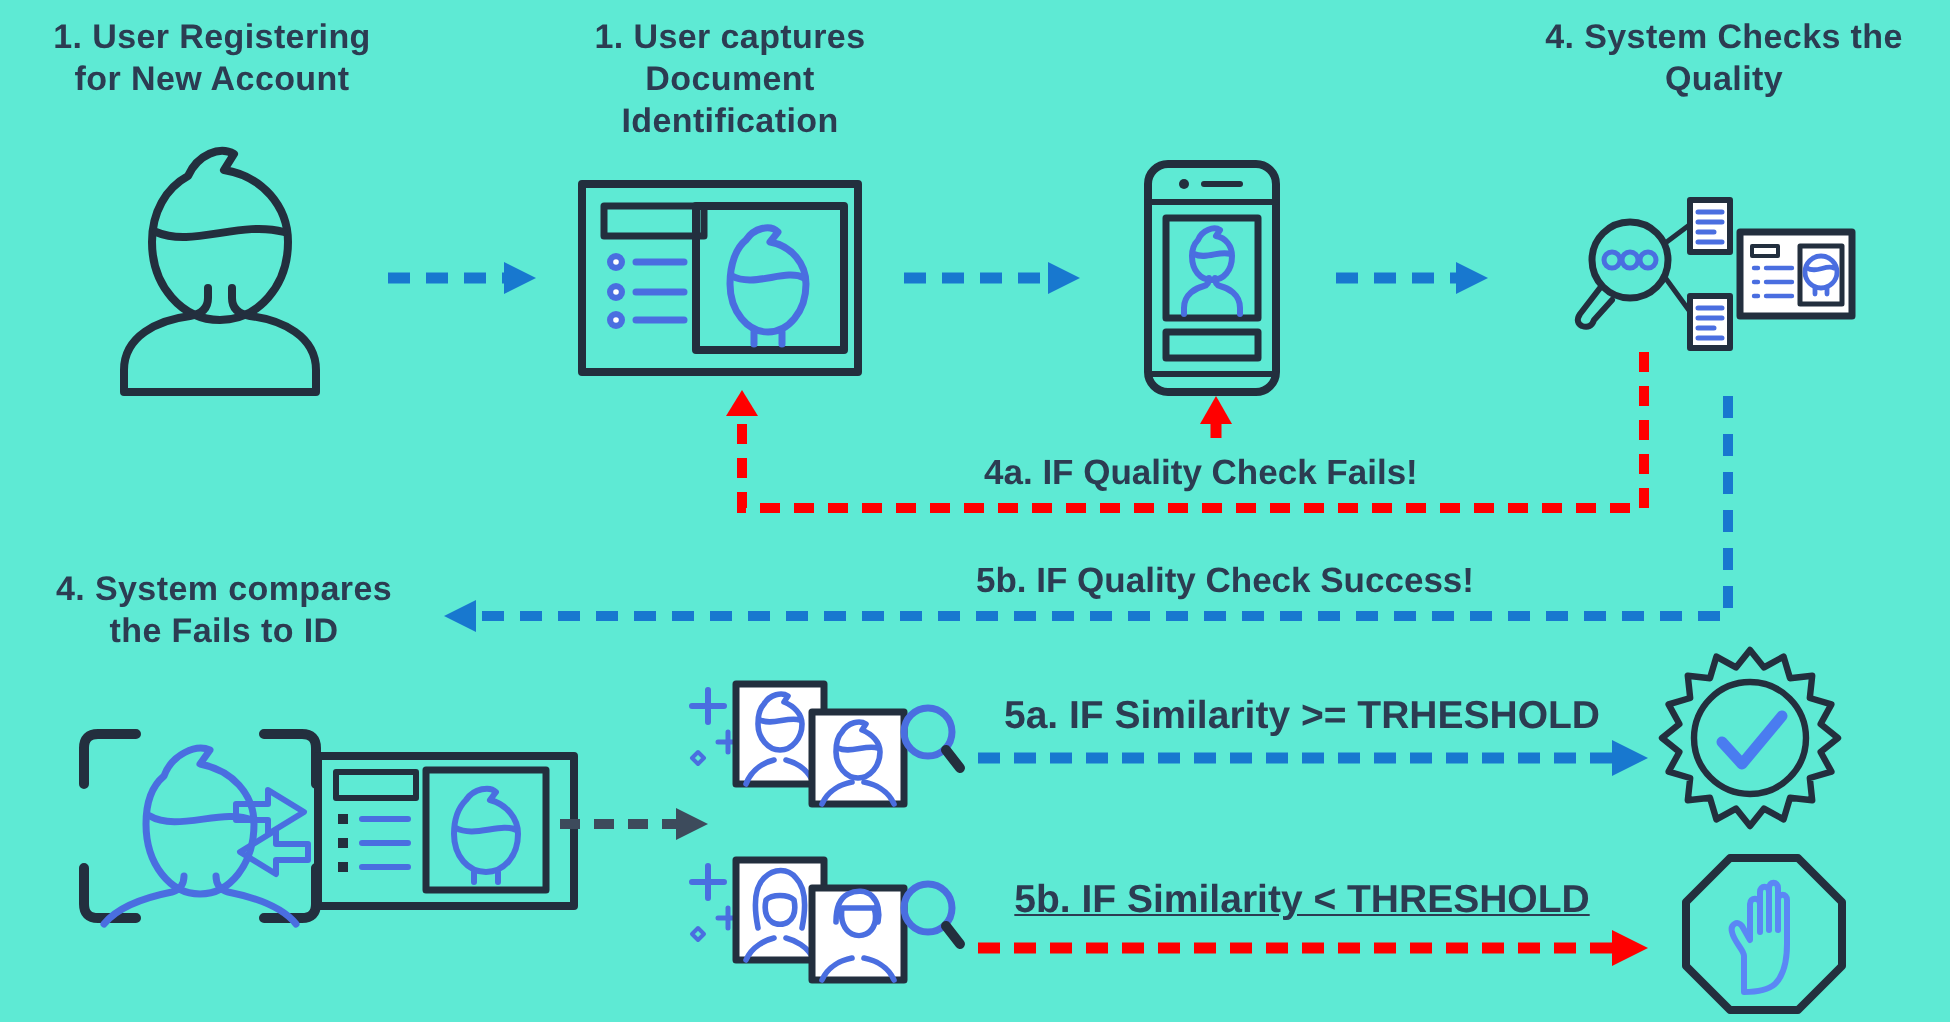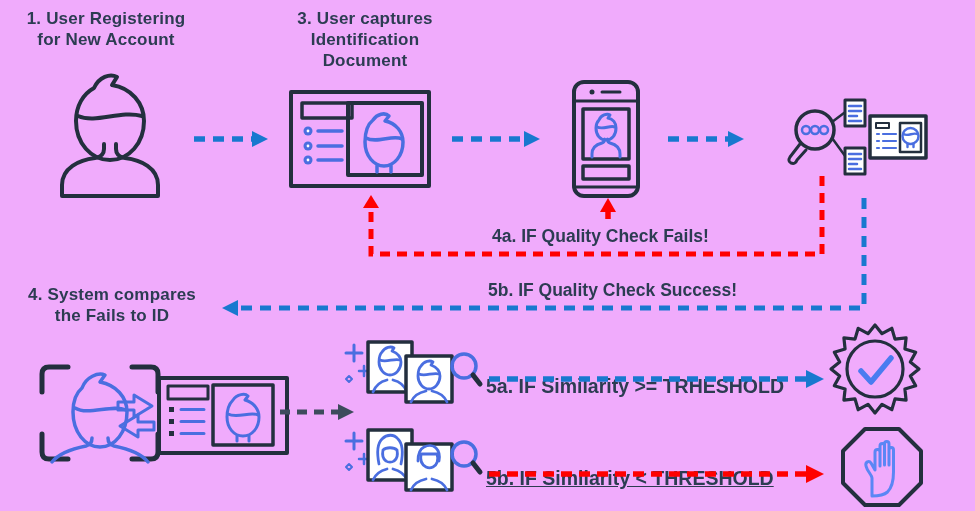--- a/index.html
+++ b/index.html
@@ -1,48 +1,52 @@
 <!DOCTYPE html>
 <html><head>
 <meta charset="utf-8">
 <style>
   html,body{margin:0;padding:0;background:#fff;}
   #stage{
-    position:relative;width:975px;height:511px;background:#f0abfc;overflow:hidden;
+    position:relative;width:975px;height:511px;background:#5eead4;overflow:hidden;
     font-family:"Liberation Sans",sans-serif;
   }
   .title{
     position:absolute;text-align:center;font-weight:bold;font-size:17px;
     line-height:21px;color:#2c3c52;letter-spacing:.2px;
   }
   .branch-label{
     position:absolute;font-weight:bold;font-size:17.5px;
     color:#2c3c52;white-space:nowrap;
   }
   .sim-label{
     position:absolute;font-weight:bold;font-size:19.5px;color:#2c3c52;
-    white-space:nowrap;margin-top:28px;
+    text-align:center;white-space:nowrap;
   }
   .icon{position:absolute;}
   svg{display:block;overflow:visible;}
   .overlay{position:absolute;left:0;top:0;pointer-events:none;}
 </style>
 </head>
 <body>
 
 <div id="stage">
 
   <div class="title" style="left:6px;top:8px;width:200px;">
     <div>1. User Registering</div>
     <div>for New Account</div>
   </div>
   <div class="title" style="left:272px;top:8px;width:186px;">
-    <div>3. User captures</div>
+    <div>1. User captures</div>
+    <div>Document</div>
     <div>Identification</div>
-    <div>Document</div>
+  </div>
+  <div class="title" style="left:752px;top:8px;width:220px;">
+    <div>4. System Checks the</div>
+    <div>Quality</div>
   </div>
   <div class="title" style="left:14px;top:284px;width:196px;">
     <div>4. System compares</div>
     <div>the Fails to ID</div>
   </div>
 
   <div class="branch-label" style="left:492px;top:226px;">4a. IF Quality Check Fails!</div>
   <div class="branch-label" style="left:488px;top:280px;">5b. IF Quality Check Success!</div>
   <div class="sim-label" style="left:486px;top:347px;width:330px;">5a. IF Similarity &gt;= TRHESHOLD</div>
   <div class="sim-label" style="left:486px;top:439px;width:330px;text-decoration:underline;">5b. IF Similarity &lt; THRESHOLD</div>

